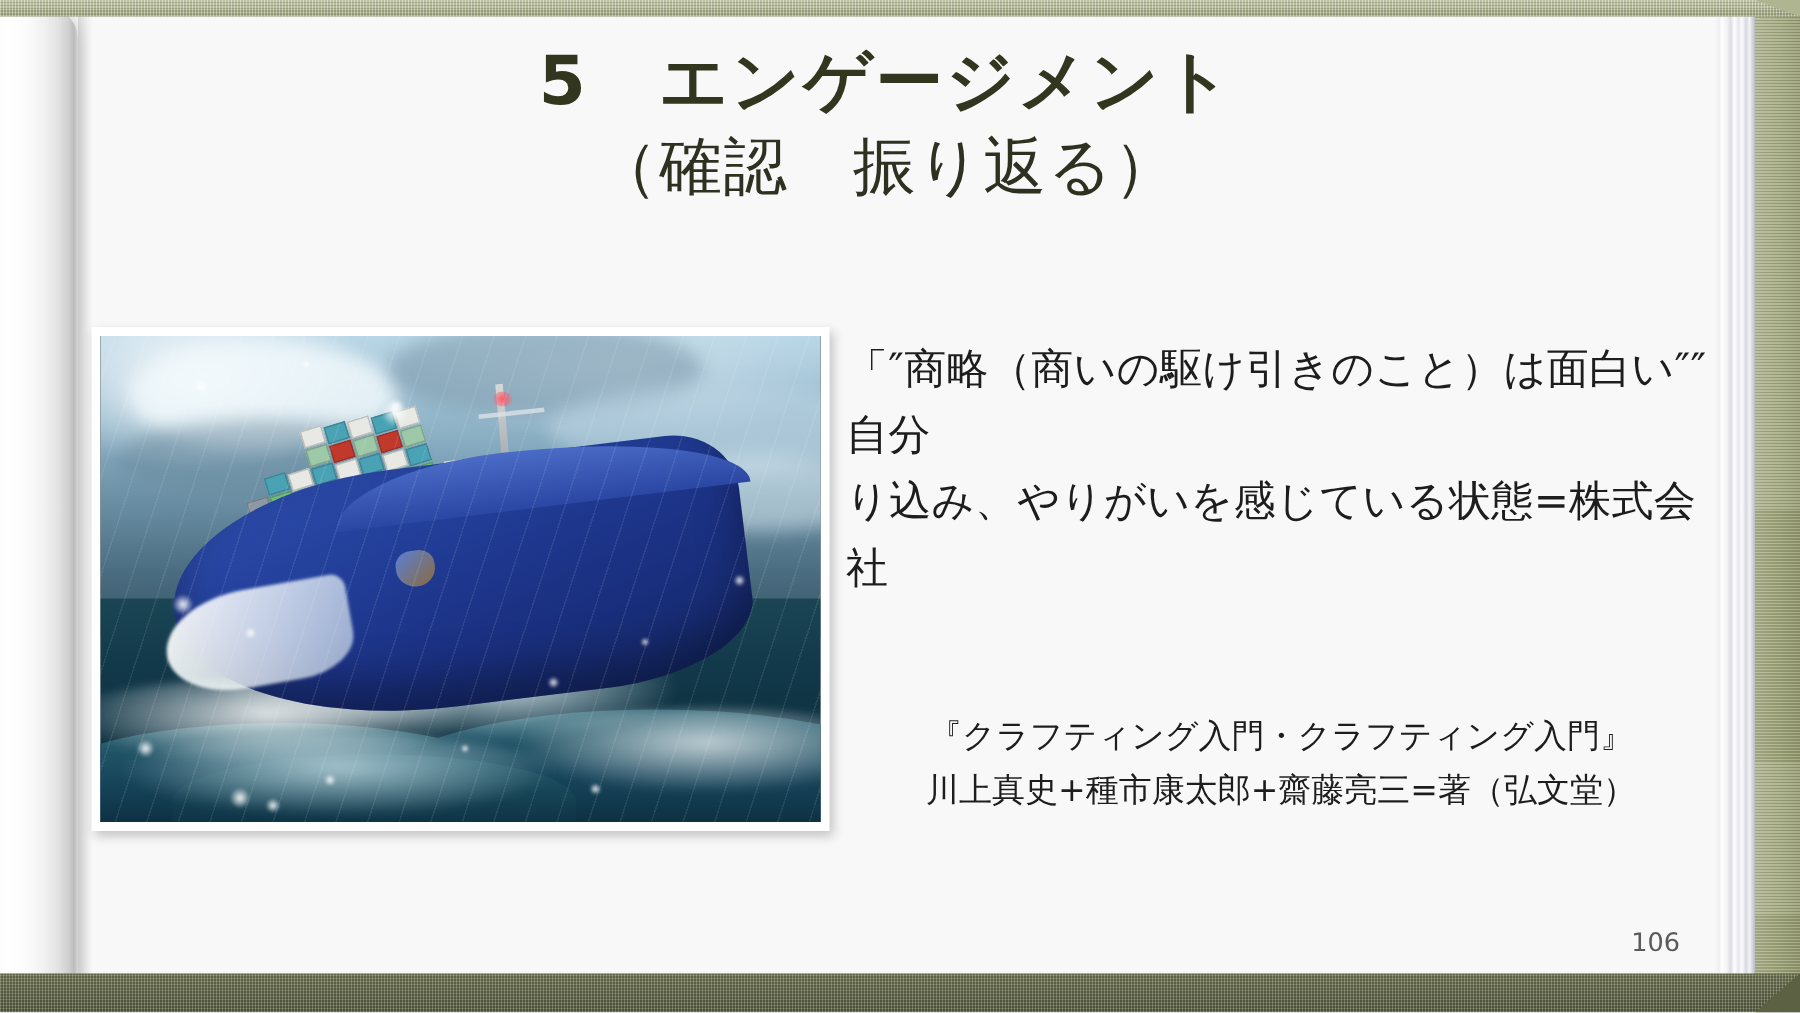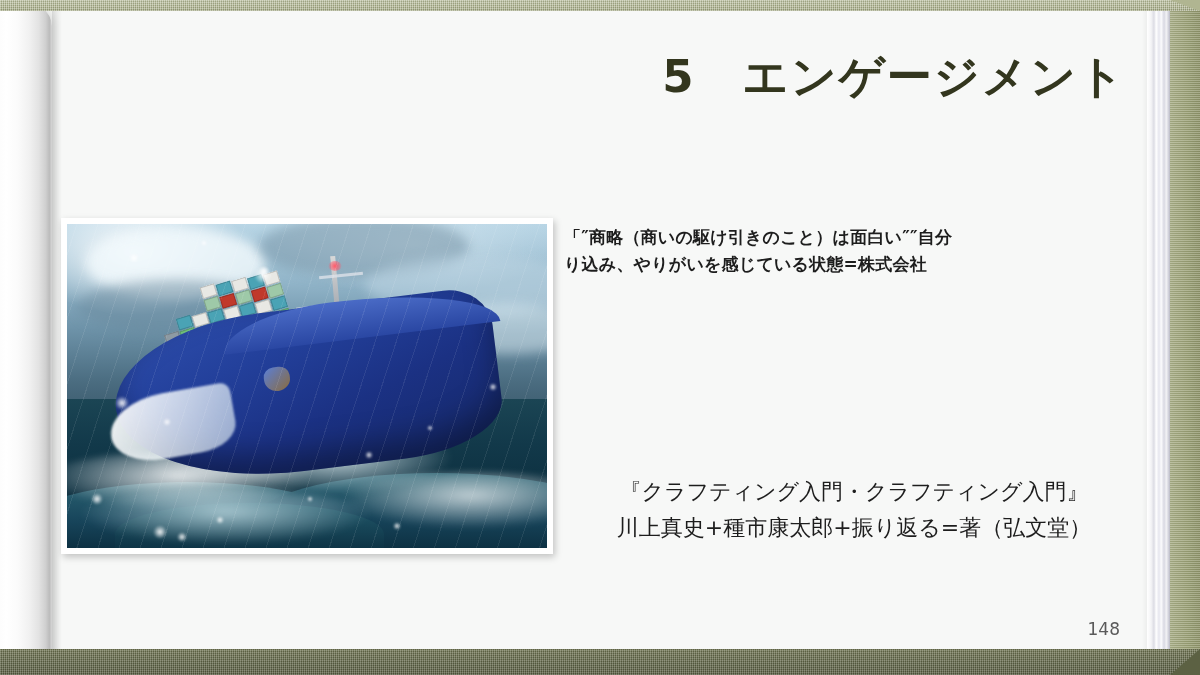--- a/index.html
+++ b/index.html
@@ -120,22 +120,21 @@
     left: 56px; top: 11px;
     width: 1088px; height: 638px;
     background: #f7f8f7;
     z-index: 3;
   }
 
   .title-block {
     position: absolute;
     left: 0; top: 18px;
     width: 1070px;
-    text-align: right;
-    margin-top: 23px;
+    text-align: center;
   }
   .title-main {
     font-family: "DejaVu Sans", "Liberation Sans", sans-serif;
     font-weight: 700;
     font-size: 45px;
     letter-spacing: 2px;
     color: #33361e;
     line-height: 1.12;
     white-space: pre;
   }
@@ -305,25 +304,24 @@
     border-radius: 50%;
     background: radial-gradient(circle, rgba(255,255,255,.95), rgba(255,255,255,0) 70%);
     filter: blur(1px);
   }
 
   
   .quote {
     position: absolute;
     left: 508px; top: 213px;
     width: 580px;
-    font-size: 17px;
+    font-size: 28px;
     line-height: 1.58;
     color: #1d1d1d;
     letter-spacing: .2px;
-    font-weight: bold;
   }
   .quote p { margin: 0; }
 
   .citation {
     position: absolute;
     left: 508px; top: 463px;
     width: 580px;
     text-align: center;
     font-size: 22px;
     line-height: 1.62;
@@ -358,20 +356,21 @@
   <div class="linen-right"></div>
   <div class="linen-bottom"></div>
   <div class="corner tr"></div>
   <div class="corner br"></div>
   <div class="page-edges"></div>
 
   <div class="content">
 
     <div class="title-block">
       <div class="title-main">5　エンゲージメント</div>
+      <div class="title-sub">（確認　振り返る）</div>
     </div>
 
     <div class="photo-frame">
       <div class="photo">
         <div class="sky">
           <div class="cloud c1"></div>
           <div class="cloud c2"></div>
           <div class="cloud c3"></div>
           <div class="cloud c4"></div>
           <div class="cloud c5"></div>
@@ -472,21 +471,21 @@
       </div>
     </div>
 
     <div class="quote">
       <p>「″商略（商いの駆け引きのこと）は面白い″″自分</p>
       <p>り込み、やりがいを感じている状態=株式会社</p>
     </div>
 
     <div class="citation">
       <div>『クラフティング入門・クラフティング入門』</div>
-      <div>川上真史+種市康太郎+振り返る=著（弘文堂）</div>
+      <div>川上真史+種市康太郎+齋藤亮三=著（弘文堂）</div>
     </div>
 
-    <div class="page-no">148</div>
+    <div class="page-no">106</div>
   </div>
 
   <div class="curl-seam"></div>
   <div class="page-curl"></div>
 </div>
 
 </body></html>

